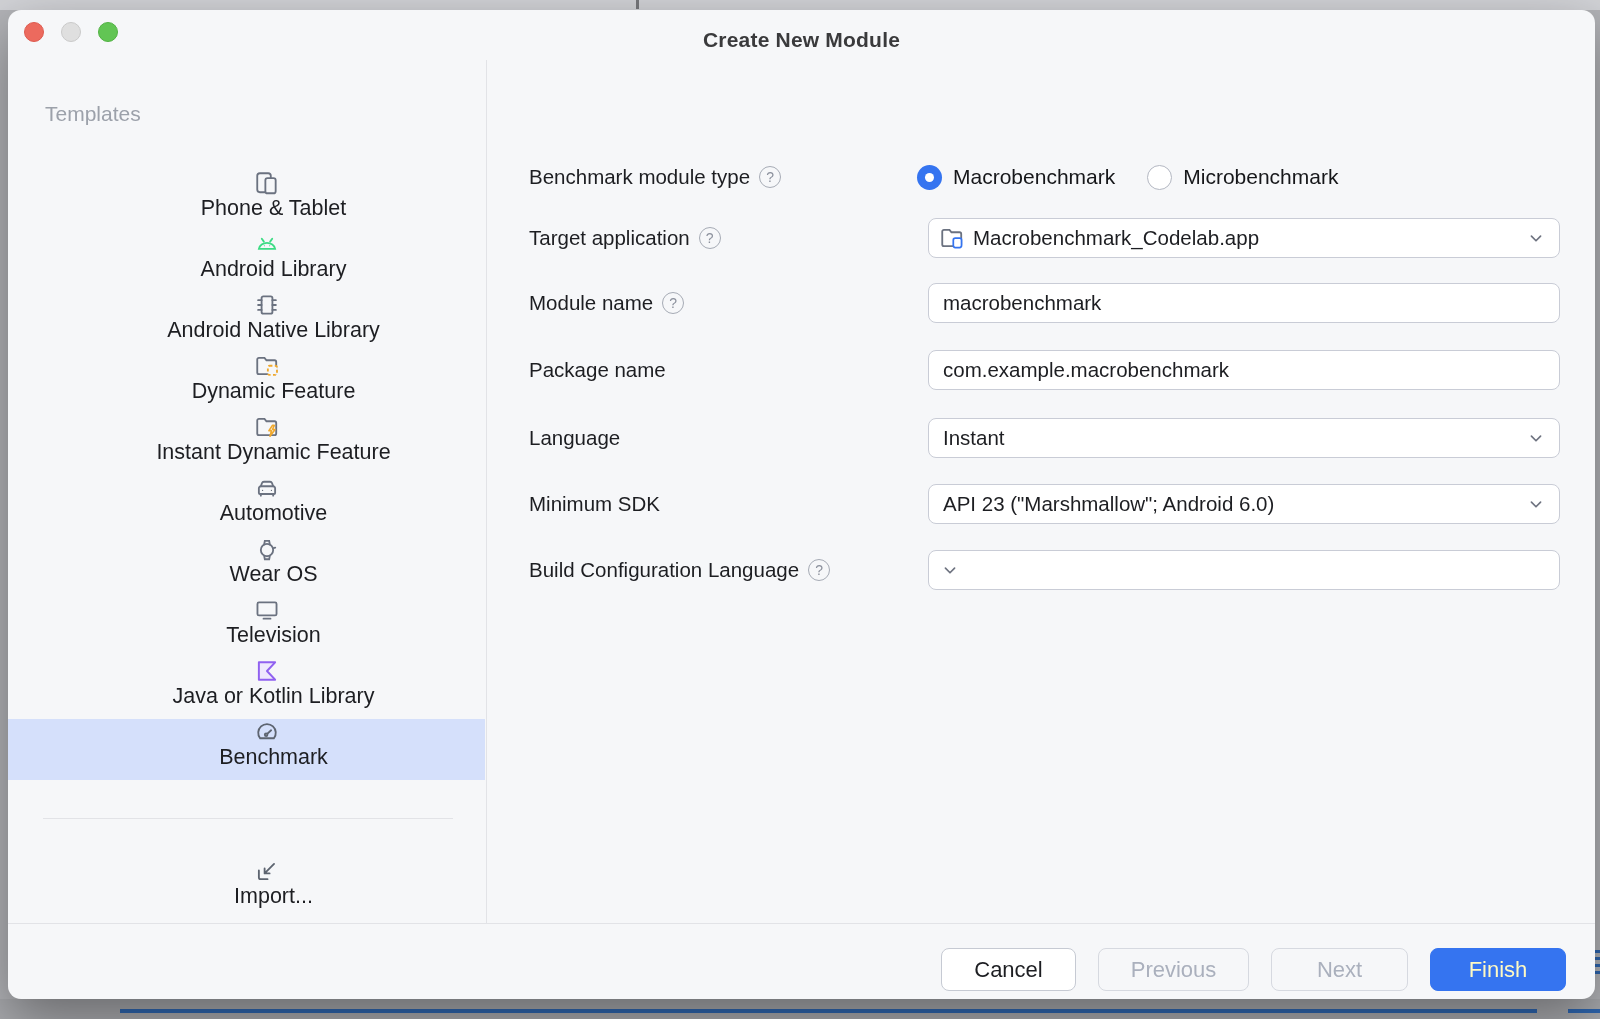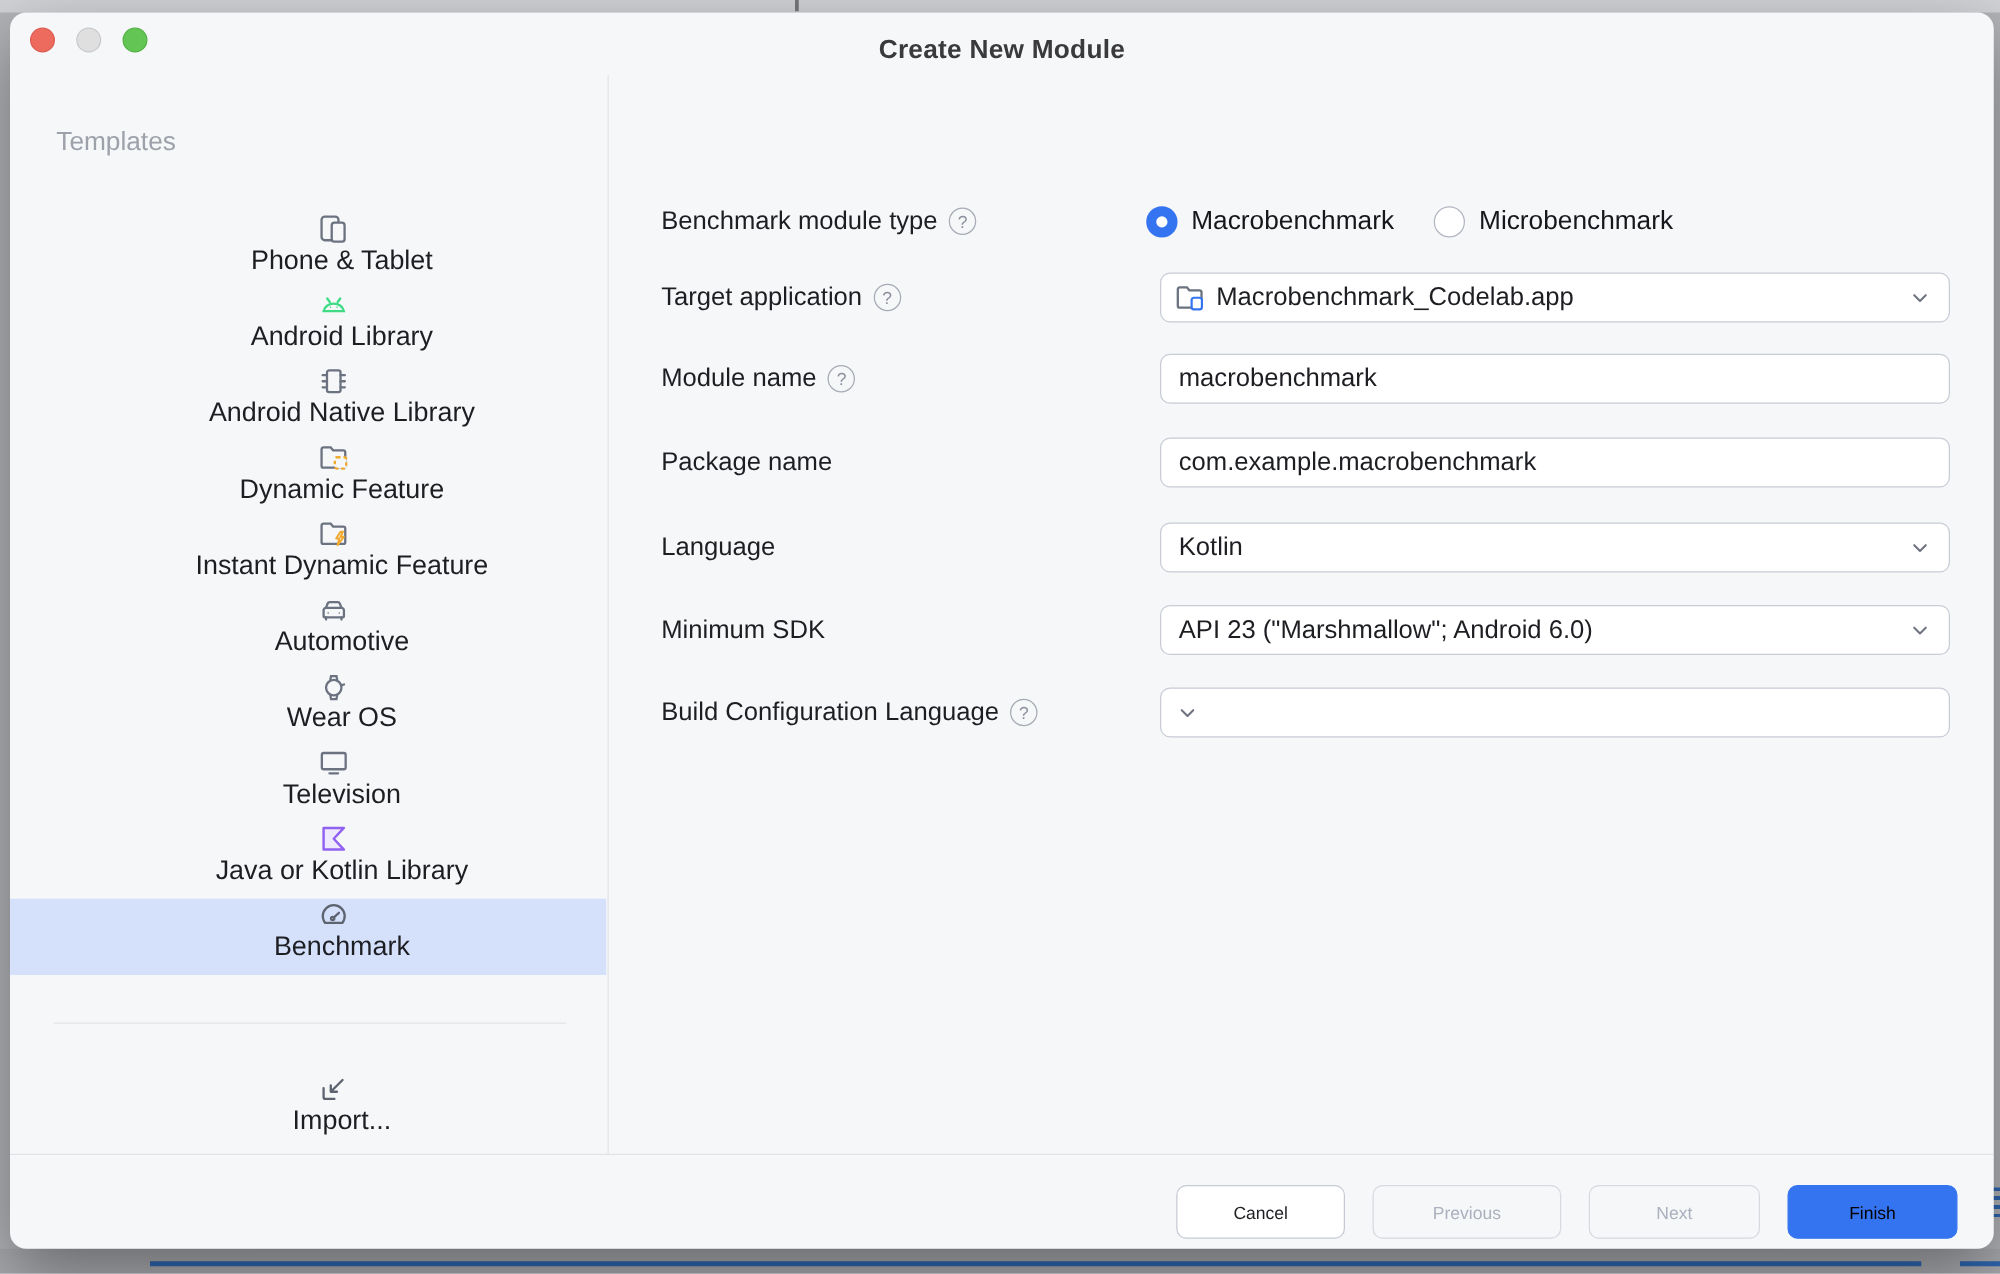--- a/index.html
+++ b/index.html
@@ -66,25 +66,25 @@
   .radio { width:25px; height:25px; border-radius:50%; position:relative; flex:0 0 25px; }
   .radio.on { background:#3574f0; }
   .radio.on::after { content:""; position:absolute; left:8px; top:8px; width:9px; height:9px;
     border-radius:50%; background:#fff; }
   .radio.off { background:#fff; border:1.5px solid #b3b7c2; }
   .radio-lbl { margin-left:11px; font-size:21px; color:#16171a; }
 
   
   .footer { position:absolute; left:0; right:0; bottom:0; height:76px; border-top:1px solid #e2e3e7; }
   .btn-row { position:absolute; right:29px; top:24px; display:flex; gap:22px; }
-  .btn { height:43px; border-radius:8px; font-size:14px; display:flex; align-items:center;
+  .btn { height:43px; border-radius:8px; font-size:22px; display:flex; align-items:center;
     justify-content:center; cursor:default; }
   .btn-secondary { background:#fff; border:1px solid #c6cad3; color:#1d1e22; }
   .btn-disabled  { background:transparent; border:1px solid #d6d9e0; color:#aab0bd; }
-  .btn-primary   { background:#3574f0; border:1px solid #3574f0; color:#000000; font-weight:400; }
+  .btn-primary   { background:#3574f0; border:1px solid #3574f0; color:#fef9c3; font-weight:400; }
   .w-cancel{width:135px} .w-prev{width:151px} .w-next{width:137px} .w-finish{width:136px}
 
   svg { display:block; }
 </style>
 </head>
 <body>
 
 <div class="screen">
   <div class="bg-top"></div>
   <div class="bg-top-tick"></div>
@@ -287,21 +287,21 @@
         <div class="fctrl">
           <input type="text" value="com.example.macrobenchmark" style="">
         </div>
       </div>
 
       <div class="frow r5">
         <div class="flabel">
           <span>Language</span>
         </div>
         <div class="fctrl combo">
-          <span class="ctext noicon">Kotlin</span>
+          <span class="ctext noicon">Instant</span>
           <span class="chev">
             <svg width="22" height="22" viewBox="0 0 24 24" fill="none" stroke="#6e7380" stroke-width="1.8" stroke-linecap="round" stroke-linejoin="round">
                 <path d="M7 10 l5 5 5-5"></path>
               </svg>
             </span>
         </div>
       </div>
 
       <div class="frow r6">
         <div class="flabel">

